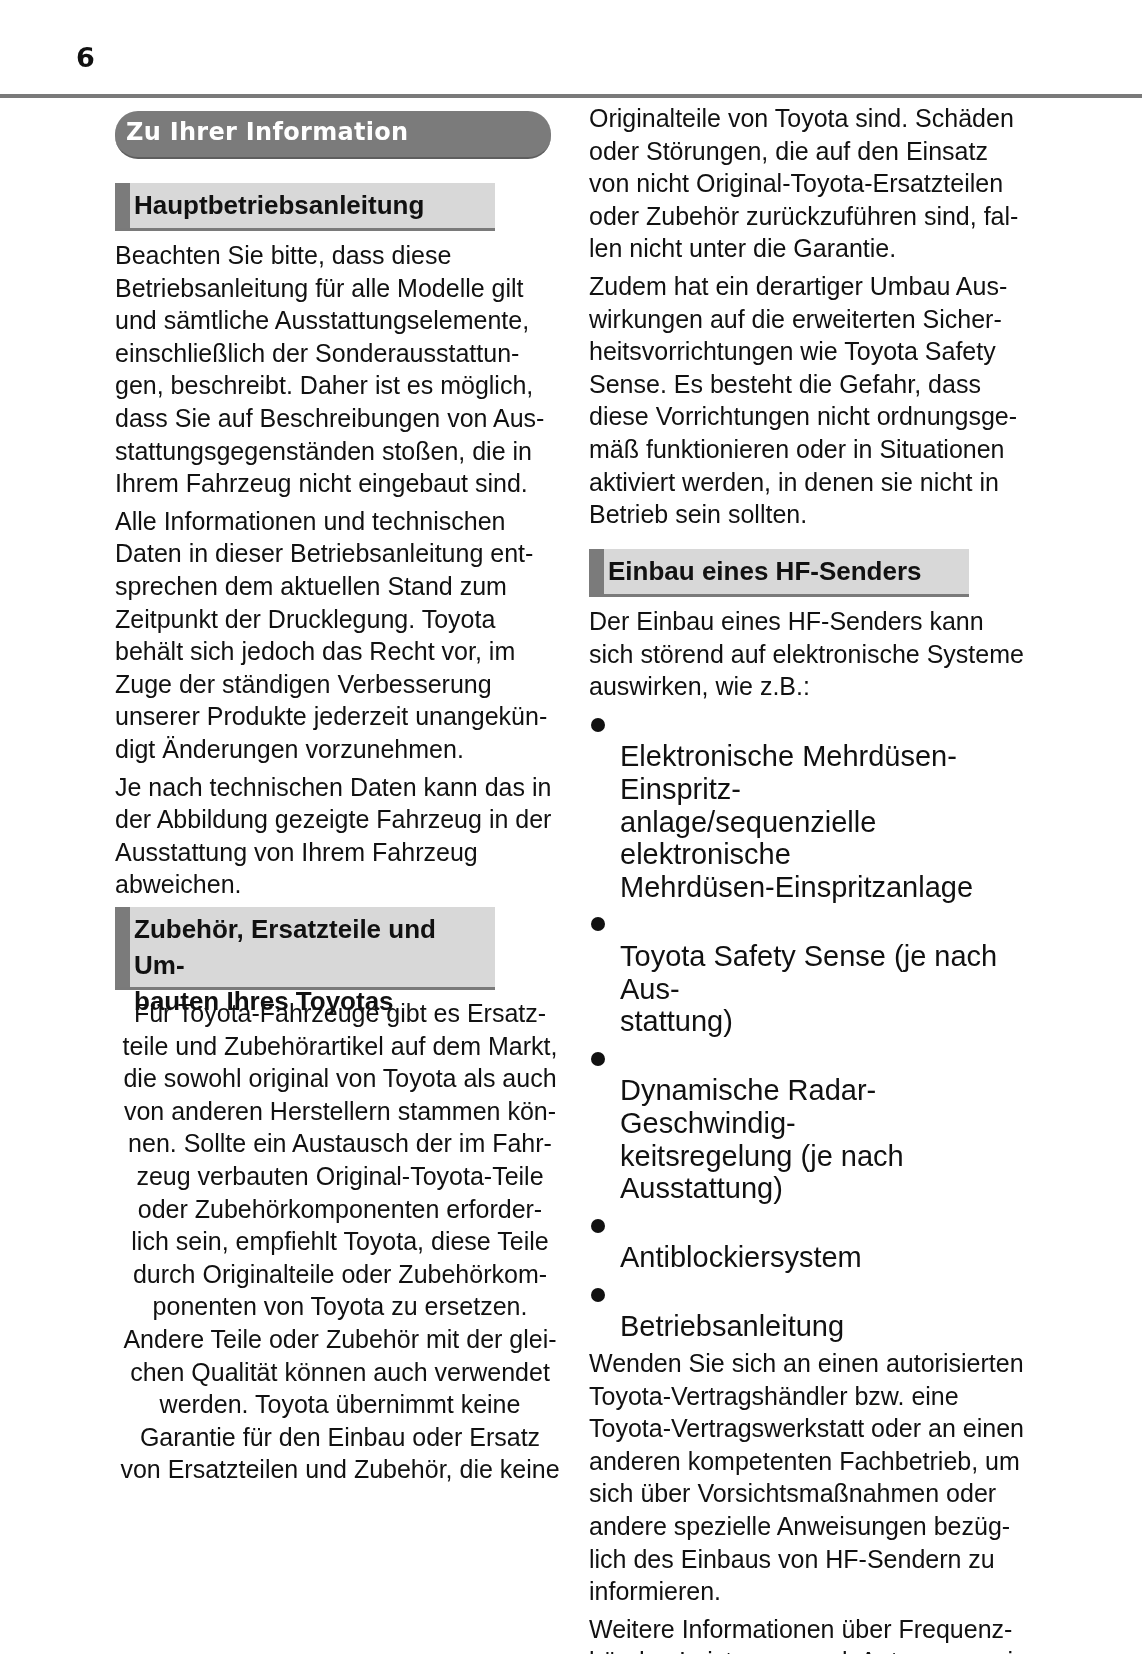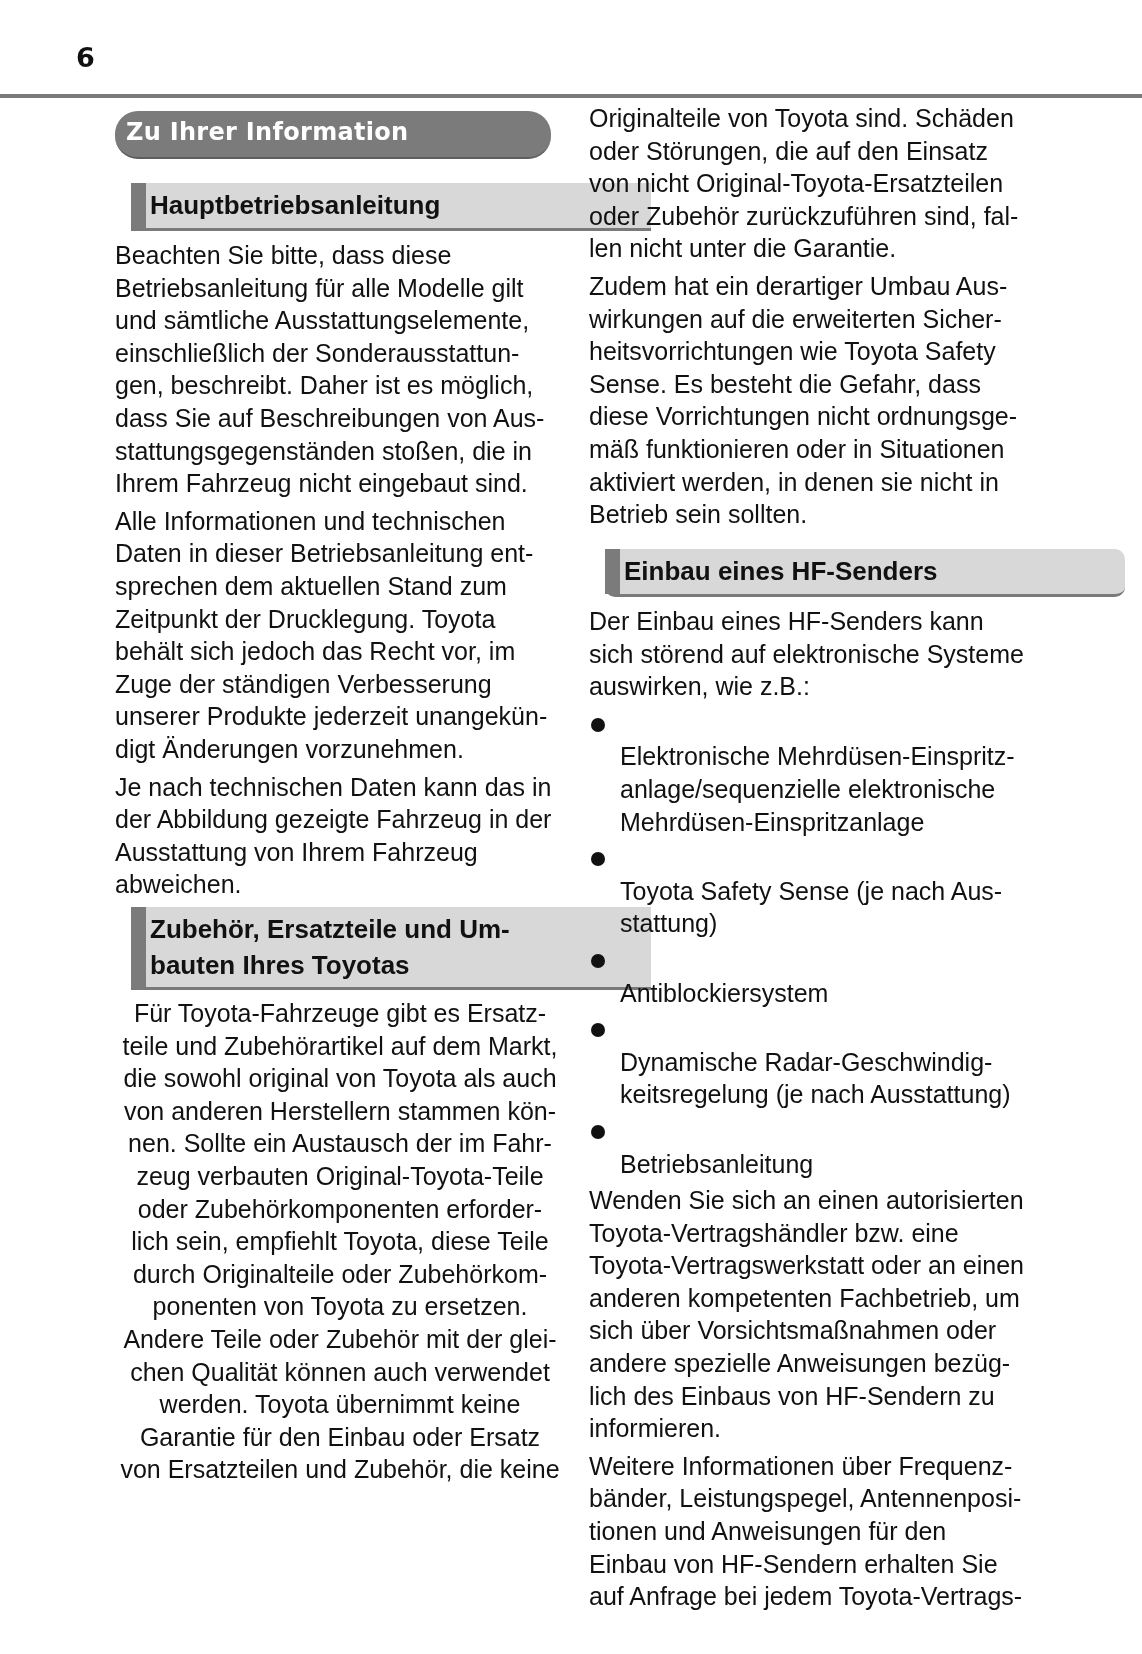--- a/index.html
+++ b/index.html
@@ -25,42 +25,42 @@
       background: #7b7b7b; border-bottom: 2px solid #5e5e5e;
       box-sizing: border-box;
     }
     .section-banner span {
       position: absolute; left: 11px; top: 7px;
       font-family: "DejaVu Sans", sans-serif; font-weight: bold; font-size: 24px;
       color: #ffffff; letter-spacing: 0.3px;
     }
 
     .subhead {
-      position: absolute; left: 16px; width: 520px;
+      position: absolute; left: 0; width: 380px;
       background: #d8d8d8; border-bottom: 3px solid #7a7a7a;
       box-sizing: border-box;
     }
     .subhead::before {
       content: ""; position: absolute; left: 0; top: 0; bottom: 0; width: 15px;
       background: #7b7b7b;
     }
     .subhead .subhead-title {
       position: absolute; left: 19px; right: 8px;
       font-weight: bold; font-size: 26px; line-height: 36px; color: #111;
     }
 
     .text-block { position: absolute; left: 0; width: 450px; }
     .para {
       font-size: 25px; line-height: 32.6px; margin: 0 0 5px 0;
       white-space: pre-line; color: #111;
     }
     .bullet-list { list-style: none; margin: 0; padding: 0; }
     .bullet-item {
       position: relative; padding-left: 31px;
-      font-size: 25px; line-height: 32.6px; margin: 0 0 4px 0;
+      font-size: 29px; line-height: 32.6px; margin: 0 0 4px 0;
       white-space: pre-line;
     }
     .bullet-dot {
       position: absolute; left: 2px; top: 10px; width: 14px; height: 14px;
       border-radius: 50%; background: #111;
     }
   </style>
 </head>
 <body>
 
@@ -133,44 +133,44 @@
     <p class="para">Zudem hat ein derartiger Umbau Aus-
 wirkungen auf die erweiterten Sicher-
 heitsvorrichtungen wie Toyota Safety
 Sense. Es besteht die Gefahr, dass
 diese Vorrichtungen nicht ordnungsge-
 mäß funktionieren oder in Situationen
 aktiviert werden, in denen sie nicht in
 Betrieb sein sollten.</p>
   </div>
 
-  <div class="subhead" style="top:549px; height:48px;border-radius:10px;">
+  <div class="subhead" style="top:549px; height:48px;">
     <div class="subhead-title" style="top:4px;">Einbau eines HF-Senders</div>
   </div>
 
   <div class="text-block" style="top:605px;">
     <p class="para">Der Einbau eines HF-Senders kann
 sich störend auf elektronische Systeme
 auswirken, wie z.B.:</p>
     <ul class="bullet-list">
       <li class="bullet-item">
         <span class="bullet-dot"></span><span>Elektronische Mehrdüsen-Einspritz-
 anlage/sequenzielle elektronische
 Mehrdüsen-Einspritzanlage</span>
       </li>
       <li class="bullet-item">
         <span class="bullet-dot"></span><span>Toyota Safety Sense (je nach Aus-
 stattung)</span>
       </li>
       <li class="bullet-item">
-        <span class="bullet-dot"></span><span>Antiblockiersystem</span>
+        <span class="bullet-dot"></span><span>Dynamische Radar-Geschwindig-
+keitsregelung (je nach Ausstattung)</span>
       </li>
       <li class="bullet-item">
-        <span class="bullet-dot"></span><span>Dynamische Radar-Geschwindig-
-keitsregelung (je nach Ausstattung)</span>
+        <span class="bullet-dot"></span><span>Antiblockiersystem</span>
       </li>
       <li class="bullet-item">
         <span class="bullet-dot"></span><span>Betriebsanleitung</span>
       </li>
     </ul>
     <p class="para">Wenden Sie sich an einen autorisierten
 Toyota-Vertragshändler bzw. eine
 Toyota-Vertragswerkstatt oder an einen
 anderen kompetenten Fachbetrieb, um
 sich über Vorsichtsmaßnahmen oder

